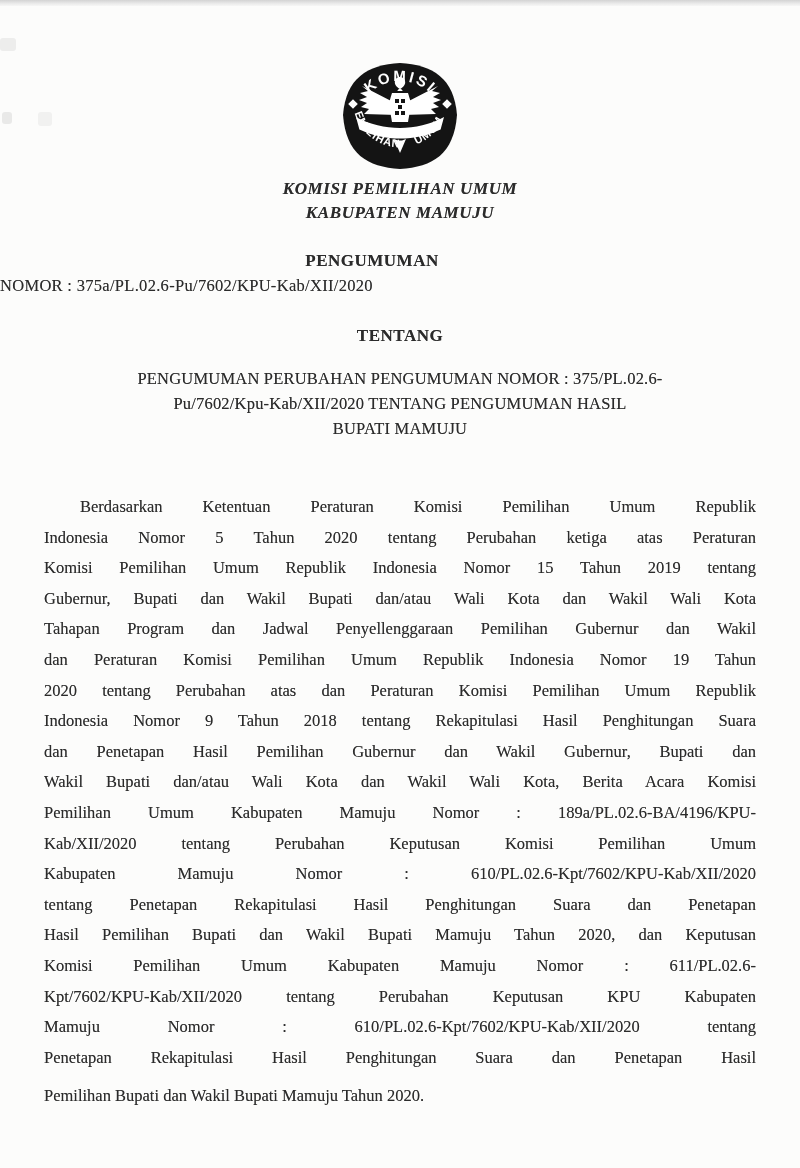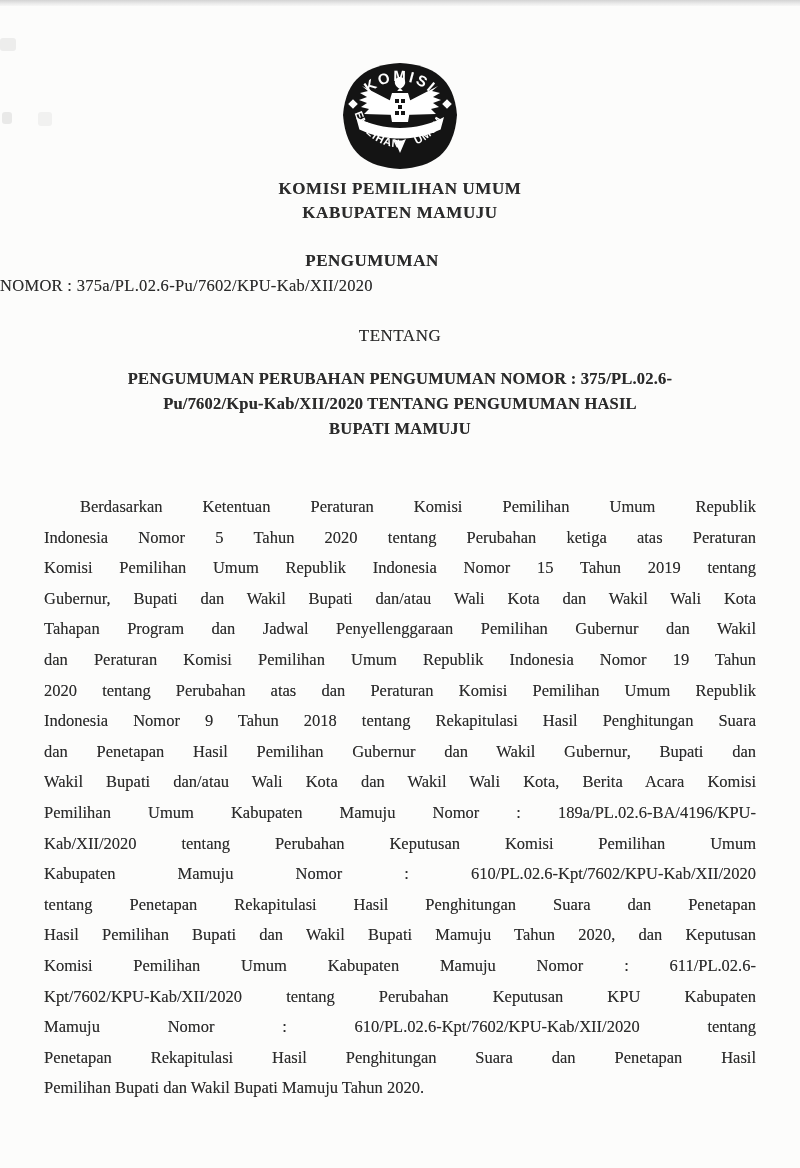--- a/index.html
+++ b/index.html
@@ -22,55 +22,56 @@
 
   .logo-wrap{
     position:absolute;top:60px;left:50%;transform:translateX(-50%);
     width:122px;height:112px;
   }
   .org-header{
     position:absolute;top:177px;left:0;width:800px;
     text-align:center;font-weight:bold;font-size:17px;line-height:24px;
     letter-spacing:.6px;
     text-shadow:0 0 .6px rgba(50,50,50,.55);
+    font-style:italic;
   }
   .announcement-label{
     position:absolute;top:251px;left:0;width:744px;
     text-align:center;font-weight:bold;font-size:17px;letter-spacing:.5px;
     text-shadow:0 0 .6px rgba(50,50,50,.55);
   }
   .number-line{
     position:absolute;top:276px;left:0;width:800px;
     text-align:left;font-size:16.5px;letter-spacing:.3px;
     text-shadow:0 0 .5px rgba(60,60,60,.5);
   }
   .about-label{
     position:absolute;top:326px;left:0;width:800px;
-    text-align:center;font-weight:normal;font-size:17px;letter-spacing:.5px;
+    text-align:center;font-weight:bold;font-size:17px;letter-spacing:.5px;
     text-shadow:0 0 .6px rgba(50,50,50,.55);
   }
   .doc-title{
     position:absolute;top:366px;left:50px;width:700px;
-    text-align:center;font-weight:bold;font-size:16.5px;line-height:25px;
+    text-align:center;font-weight:normal;font-size:16.5px;line-height:25px;
     letter-spacing:.2px;
     text-shadow:0 0 .6px rgba(50,50,50,.55);
   }
   .body-text{
     position:absolute;top:492px;left:44px;width:712px;
     font-size:16.5px;line-height:30.6px;
     text-shadow:0 0 .5px rgba(60,60,60,.5);
   }
   .body-text .jline{
     text-align:justify;
     text-align-last:justify;
     height:30.6px;white-space:nowrap; 
     white-space:normal;
   }
   .body-text .jline.indent{padding-left:36px;}
-  .body-text .jline.last{text-align-last:left;}
+  .body-text .jline.last{text-align-last:left;margin-top:8px;}
   .logo-wrap svg text{font-family:"Liberation Sans", sans-serif;}
 </style>
 </head>
 <body>
 
 <div class="page">
 
   <div class="scan-top-strip"></div>
   <div class="smudge s1"></div>
   <div class="smudge s2"></div>

